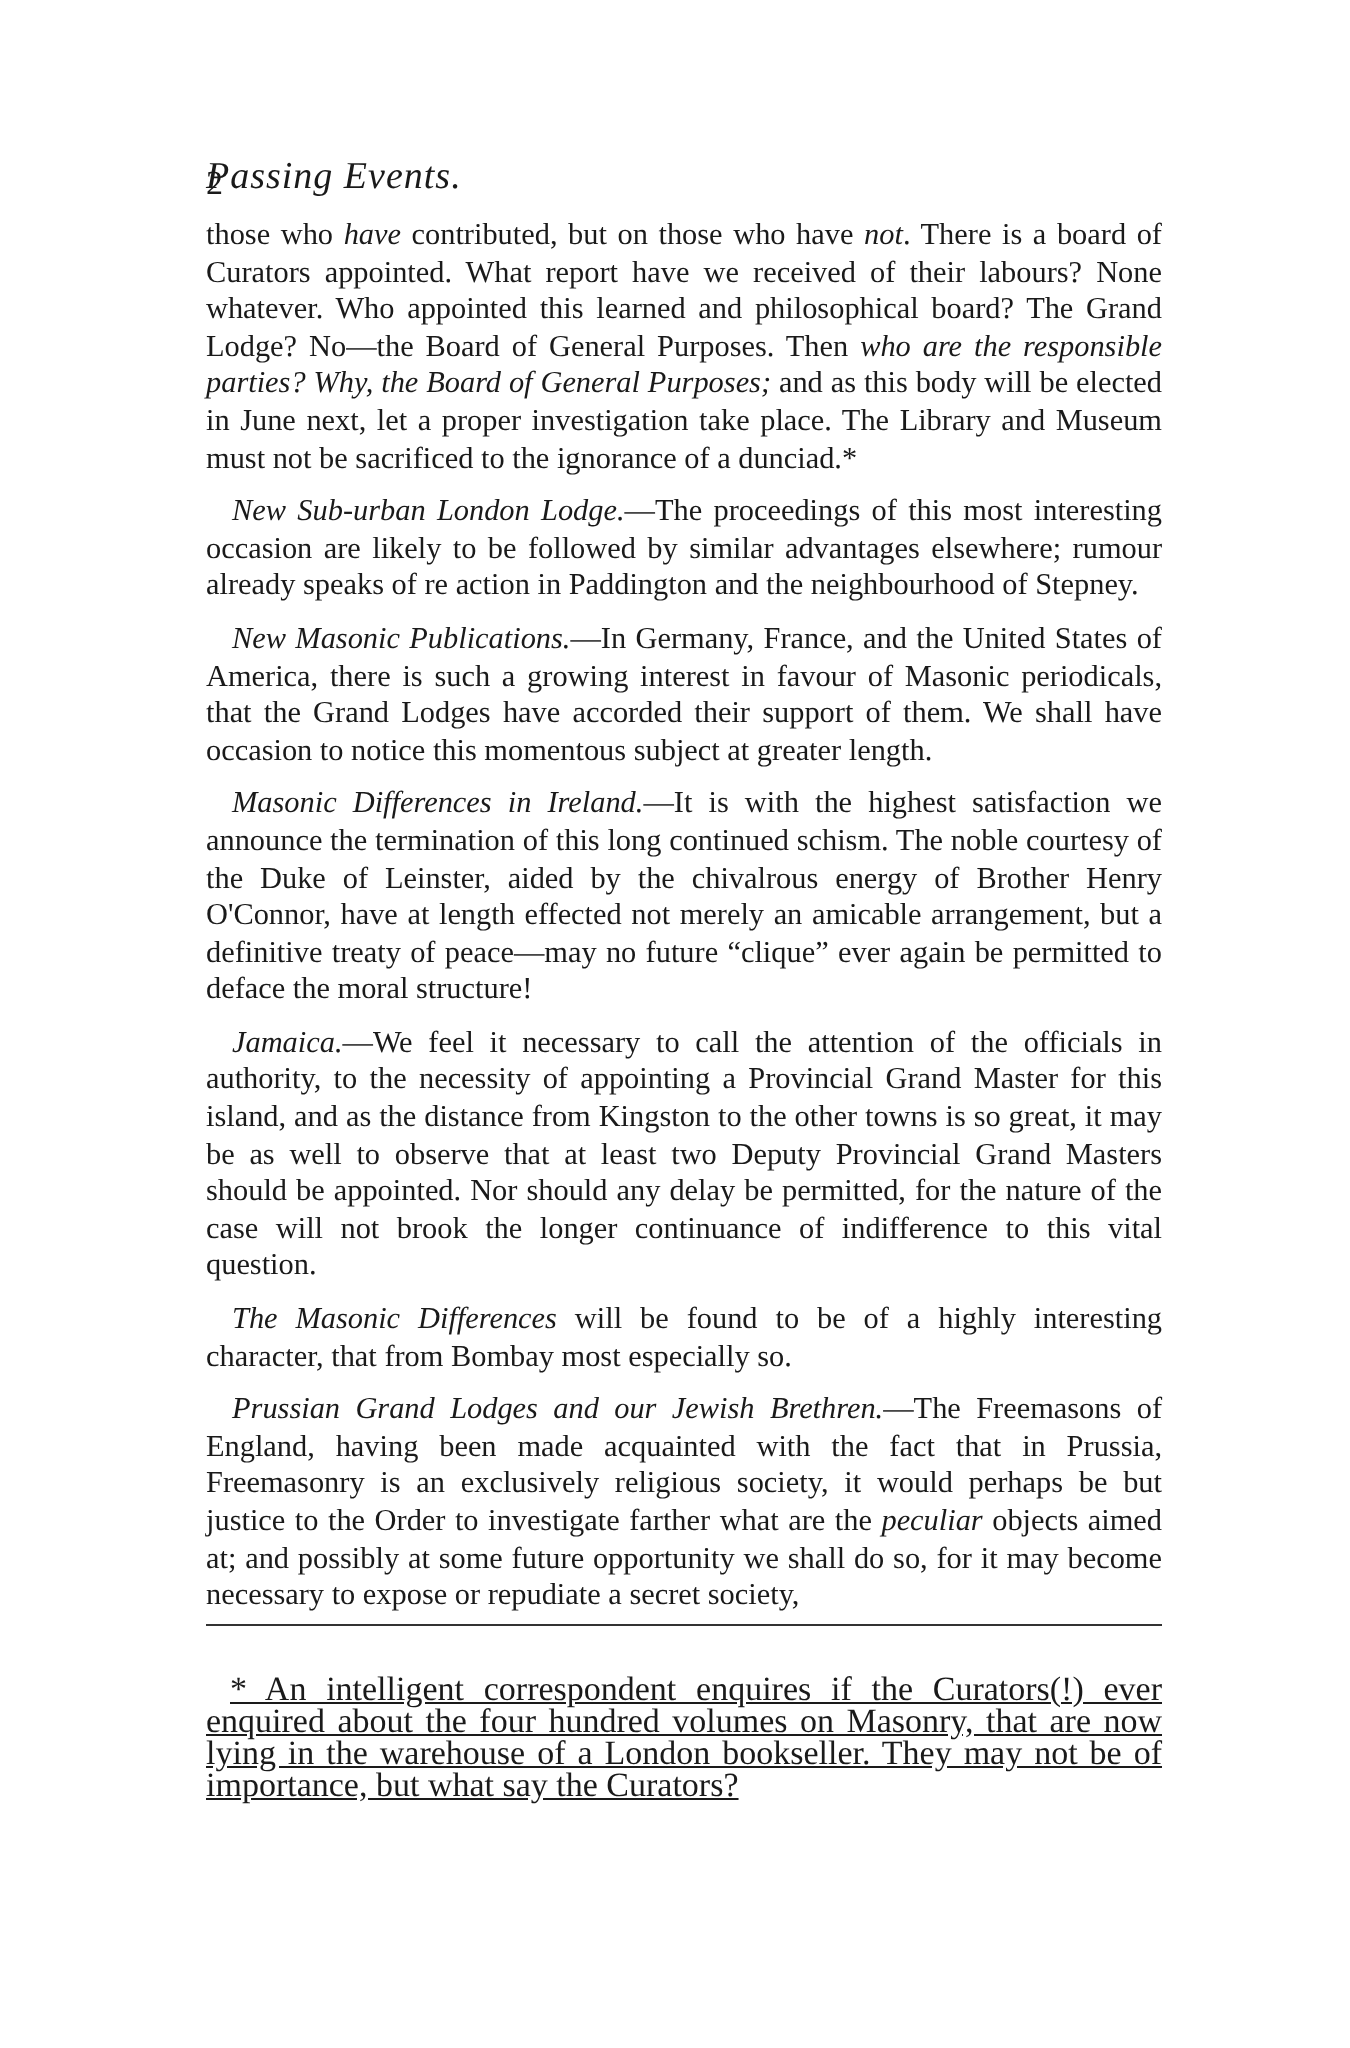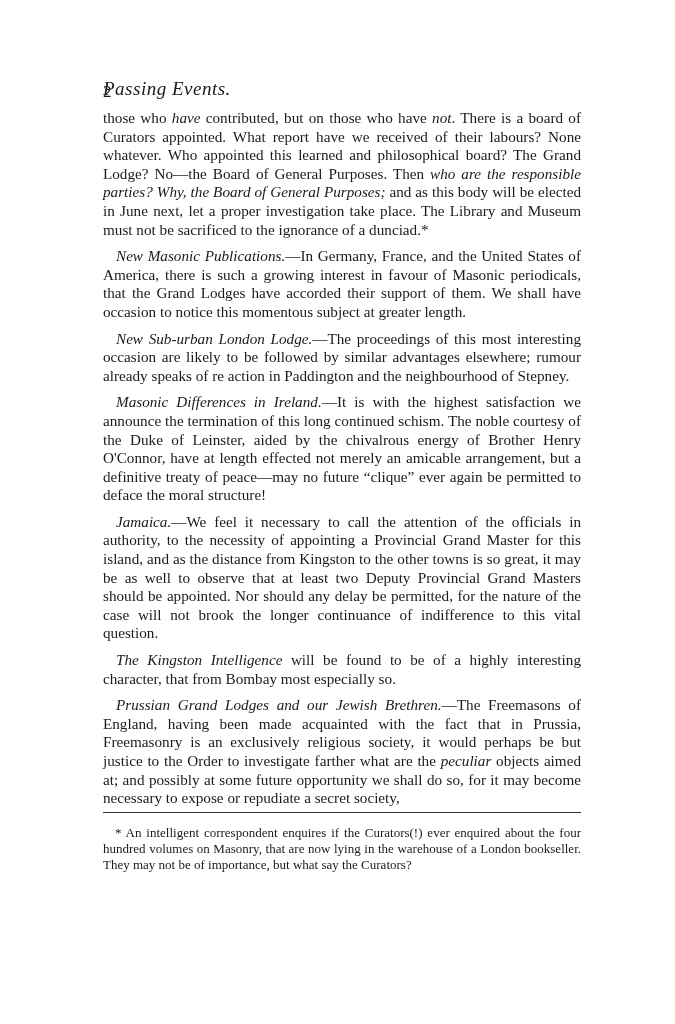--- a/index.html
+++ b/index.html
@@ -6,37 +6,37 @@
   body { width: 675px; height: 1024px; position: relative; overflow: hidden; color: #1a1a1a; }
   .page { position: absolute; left: 103px; top: 78px; width: 478px; font-family: "Liberation Serif", "DejaVu Serif", serif; }
   .header { position: relative; height: 26px; }
   .page-num { position: absolute; left: 0; top: 4px; font-size: 17px; }
   .running-title { position: absolute; left: 0; right: 0; top: 0; text-align: left; font-size: 19px; font-style: italic; letter-spacing: 0.5px; }
   .body-text { margin-top: 5px; font-size: 15.2px; line-height: 18.6px; text-align: justify; }
   .para { margin: 0 0 8px 0; text-indent: 0; }
   .para.indent { text-indent: 13px; }
   .para-title { font-style: italic; }
   .footnote-rule { margin-top: 4px; border: 0; border-top: 1px solid #333; height: 0; }
-  .footnote { margin-top: 12px; font-size: 13px; line-height: 16px; text-align: justify; text-indent: 12px; }
+  .footnote { margin-top: 24px; font-size: 17px; line-height: 16px; text-align: justify; text-indent: 12px; text-decoration: underline; }
   i { font-style: italic; }
 </style>
 </head>
 <body>
 
 <div class="page">
   <div class="header">
     <span class="page-num">2</span>
     <span class="running-title">Passing Events.</span>
   </div>
 
   <div class="body-text">
     <p class="para">those who <i>have</i> contributed, but on those who have <i>not</i>.  There is a board of Curators appointed.  What report have we received of their labours?  None whatever.  Who appointed this learned and philosophical board?  The Grand Lodge?  No—the Board of General Purposes.  Then <i>who are the responsible parties?  Why, the Board of General Purposes;</i> and as this body will be elected in June next, let a proper investigation take place.  The Library and Museum must not be sacrificed to the ignorance of a dunciad.*</p>
+    <p class="para indent"><span class="para-title">New Sub-urban London Lodge.</span>—The proceedings of this most interesting occasion are likely to be followed by similar advantages elsewhere; rumour already speaks of re action in Paddington and the neighbourhood of Stepney.</p>
     <p class="para indent"><span class="para-title">New Masonic Publications.</span>—In Germany, France, and the United States of America, there is such a growing interest in favour of Masonic periodicals, that the Grand Lodges have accorded their support of them. We shall have occasion to notice this momentous subject at greater length.</p>
-    <p class="para indent"><span class="para-title">New Sub-urban London Lodge.</span>—The proceedings of this most interesting occasion are likely to be followed by similar advantages elsewhere; rumour already speaks of re action in Paddington and the neighbourhood of Stepney.</p>
     <p class="para indent"><span class="para-title">Masonic Differences in Ireland.</span>—It is with the highest satisfaction we announce the termination of this long continued schism.  The noble courtesy of the Duke of Leinster, aided by the chivalrous energy of Brother Henry O'Connor, have at length effected not merely an amicable arrangement, but a definitive treaty of peace—may no future “clique” ever again be permitted to deface the moral structure!</p>
     <p class="para indent"><span class="para-title">Jamaica.</span>—We feel it necessary to call the attention of the officials in authority, to the necessity of appointing a Provincial Grand Master for this island, and as the distance from Kingston to the other towns is so great, it may be as well to observe that at least two Deputy Provincial Grand Masters should be appointed.  Nor should any delay be permitted, for the nature of the case will not brook the longer continuance of indifference to this vital question.</p>
-    <p class="para indent"><i>The Kingston Intelligence</i> will be found to be of a highly interesting character, that from Bombay most especially so.</p>
+    <p class="para indent"><i>The Masonic Differences</i> will be found to be of a highly interesting character, that from Bombay most especially so.</p>
     <p class="para indent" style="margin-bottom:0"><span class="para-title">Prussian Grand Lodges and our Jewish Brethren.</span>—The Freemasons of England, having been made acquainted with the fact that in Prussia, Freemasonry is an exclusively religious society, it would perhaps be but justice to the Order to investigate farther what are the <i>peculiar</i> objects aimed at; and possibly at some future opportunity we shall do so, for it may become necessary to expose or repudiate a secret society,</p>
   </div>
 
   <hr class="footnote-rule">
   <p class="footnote">* An intelligent correspondent enquires if the Curators(!) ever enquired about the four hundred volumes on Masonry, that are now lying in the warehouse of a London bookseller. They may not be of importance, but what say the Curators?</p>
 </div>
 
 </body></html>

